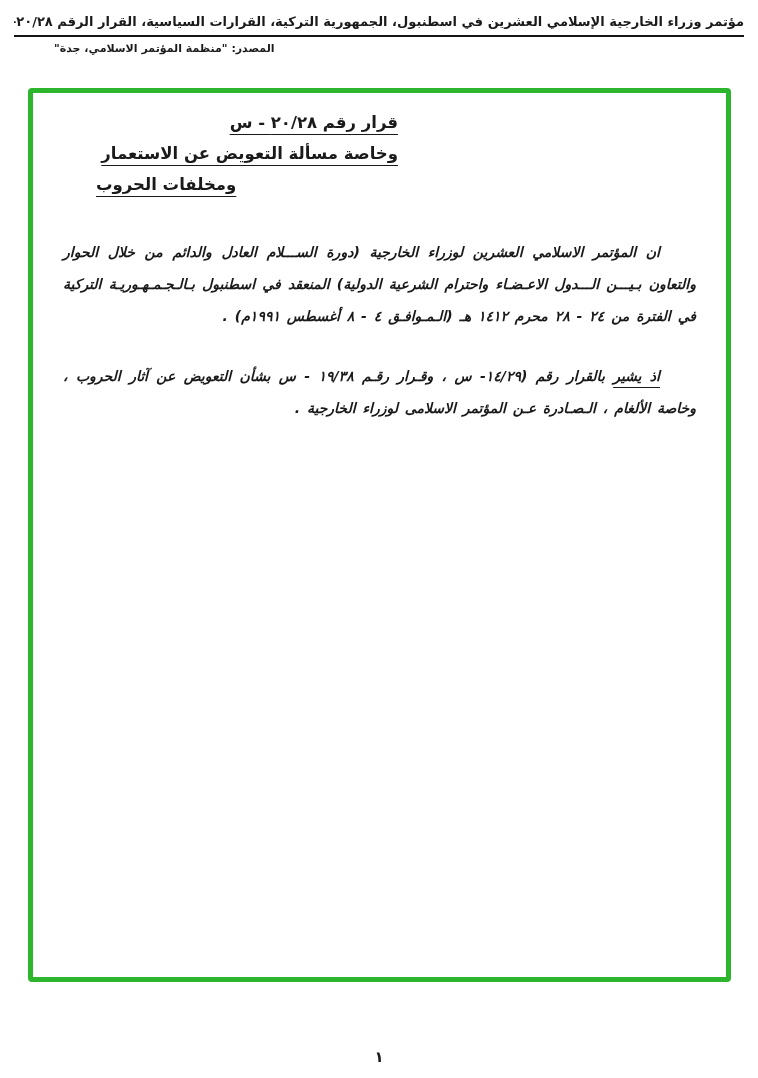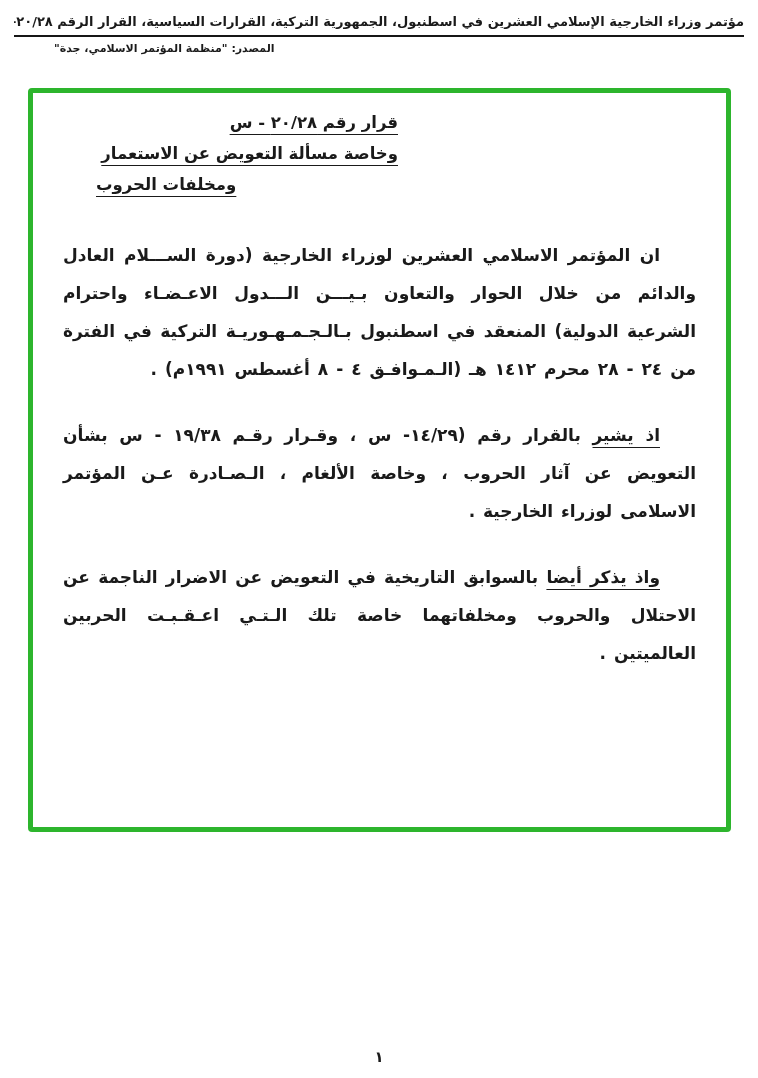--- a/index.html
+++ b/index.html
@@ -26,21 +26,21 @@
     font-size:11px; font-weight:bold;
     margin-top:5px;
     text-align:left;
     padding-left:40px;
   }
 
   
   .doc-frame {
     position:absolute;
     top:88px; left:28px;
-    width:703px; height:744px;
+    width:703px; height:894px;
     border:5px solid #2db52d;
     border-radius:4px;
     padding:8px 30px 0 30px;
     background:#ffffff;
   }
 
   .title-block {
     width:302px;
     margin:6px 298px 0 0;
     font-weight:bold;
@@ -51,26 +51,27 @@
     text-decoration:underline;
     text-underline-offset:6px;
     letter-spacing:.5px;
   }
   .title-line-1 { text-align:right; }
   .title-line-2 { text-align:right; }
   .title-line-3 { text-align:left; }
 
   .para {
     margin-top:28px;
-    font-size:17px;
+    font-size:14px;
     font-weight:bold;
-    line-height:38px;
+    line-height:32px;
     text-align:justify;
     text-indent:36px;
     word-spacing:2px;
+    font-style:italic;
   }
   .para-first { margin-top:36px; }
   .para .lead {
     text-decoration:underline;
     text-underline-offset:6px;
   }
 
   
   .page-number {
     position:absolute;
@@ -95,17 +96,16 @@
     <div class="title-line-3">ومخلفات الحروب</div>
   </div>
 
   <p class="para para-first"><span class="lead"></span><span>ان المؤتمر الاسلامي العشرين لوزراء الخارجية (دورة الســـلام العادل والدائم من خلال الحوار والتعاون بـيـــن الـــدول الاعـضـاء واحترام الشرعية الدولية) المنعقد في اسطنبول بـالـجـمـهـوريـة التركية في الفترة من ٢٤ - ٢٨ محرم ١٤١٢ هـ  (الـمـوافـق ٤ - ٨ أغسطس ١٩٩١م) .</span></p>
 
   <p class="para"><span class="lead">اذ يشير</span><span> بالقرار رقم (١٤/٢٩- س ، وقـرار رقـم ١٩/٣٨ - س بشأن التعويض عن آثار الحروب ، وخاصة الألغام ، الـصـادرة عـن المؤتمر الاسلامى لوزراء الخارجية .</span></p>
 
 
 
 
-  <p class="para"><span class="lead">واذ يذكر أيضا</span><span> بالسوابق التاريخية في التعويض عن الاضرار الناجمة عن الاحتلال والحروب ومخلفاتهما خاصة تلك الـتـي اعـقـبـت الحربين العالميتين .</span></p>
 
 </div>
 
 <div class="page-number">١</div>
 
 </body></html>

